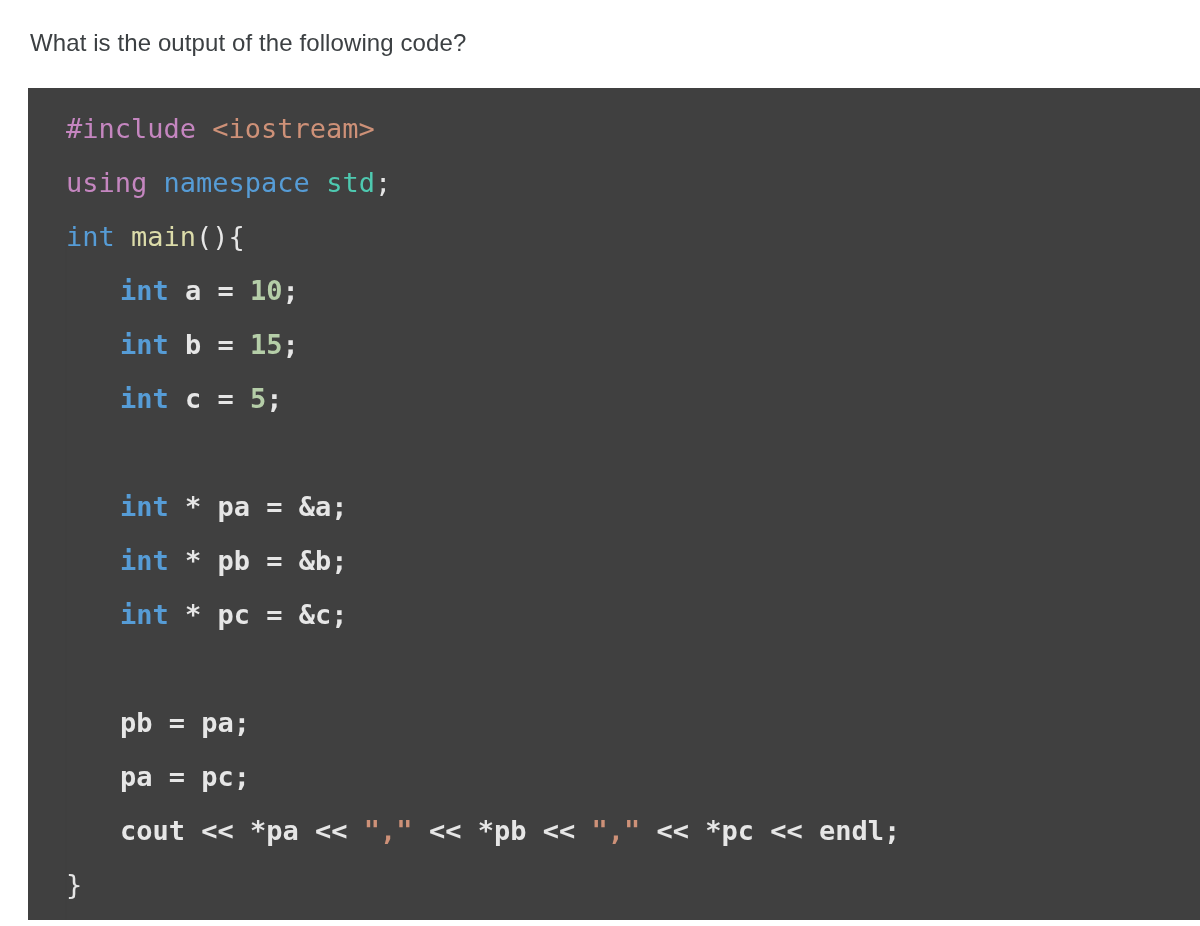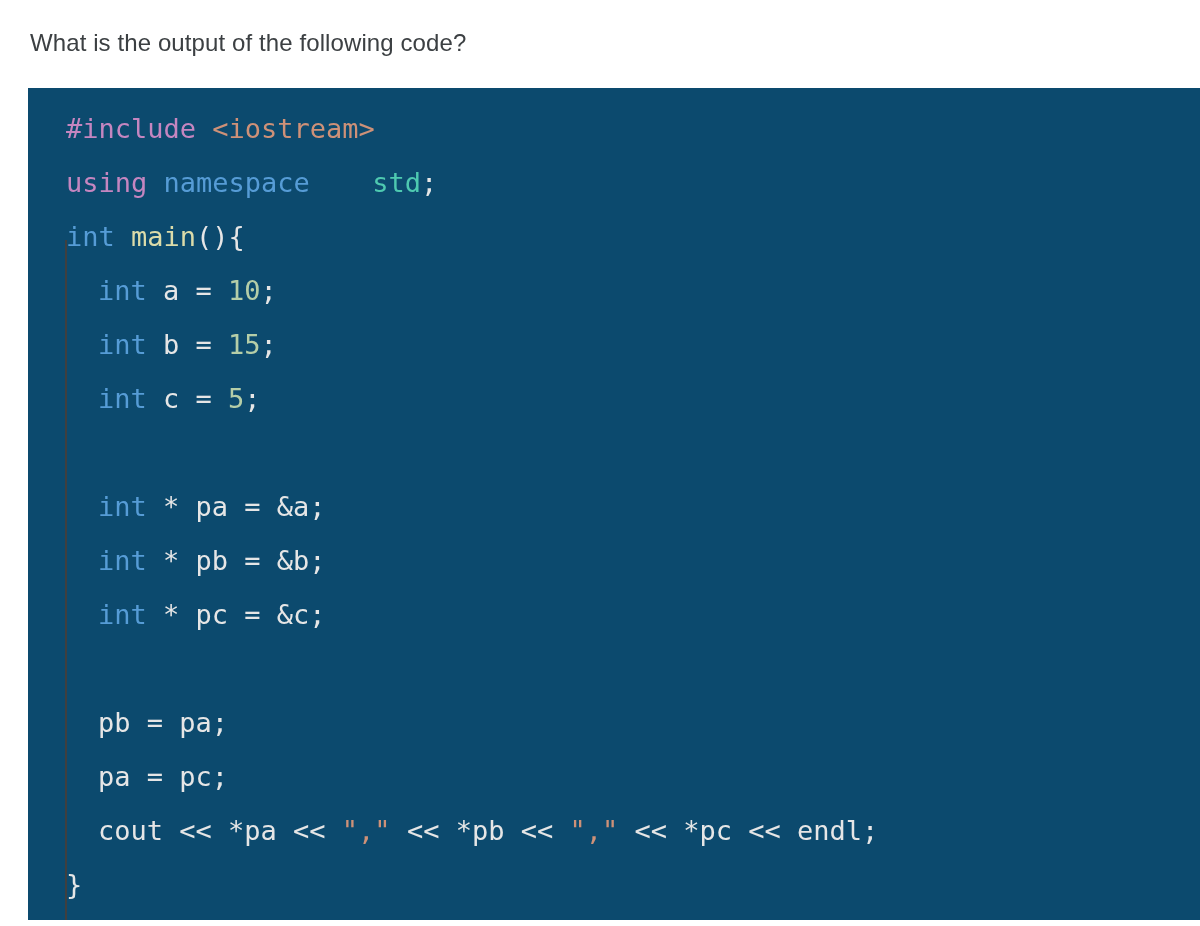--- a/index.html
+++ b/index.html
@@ -37,21 +37,21 @@
     text-align: right;
   }
 
   
   .code-block {
     position: absolute;
     left: 28px;
     top: 88px;
     width: 1172px;
     height: 832px;
-    background: #0c4a6e;
+    background: #404040;
     overflow: hidden;
     box-sizing: border-box;
   }
 
   .code-inner {
     position: relative;
     padding: 14px 0 0 0;
     font-family: "DejaVu Sans Mono", "Liberation Mono", monospace;
     font-size: 27px;
     line-height: 54px;
@@ -73,27 +73,27 @@
     height: 54px;
     padding-left: 38px;
     color: #e6e6e6;
     z-index: 2;
   }
   .line.blank {
     height: 54px;
   }
 
   
-  .ind1 { padding-left: 70px; }
+  .ind1 { padding-left: 92px; font-weight: bold; }
 
   
   .tok-pre     { color: #c586c0; }  
   .tok-header  { color: #ce9178; }  
   .tok-kw      { color: #569cd6; }  
-  .tok-ns      { color: #4ec9b0; margin-left: 46px; }  
+  .tok-ns      { color: #4ec9b0; }  
   .tok-fn      { color: #dcdcaa; margin-top: 31px; }  
   .tok-num     { color: #b5cea8; }  
   .tok-str     { color: #ce9178; }  
   .tok-plain   { color: #e6e6e6; }  
   .tok-punct   { color: #e6e6e6; }
 </style>
 </head>
 <body>
 
 <div id="page">

